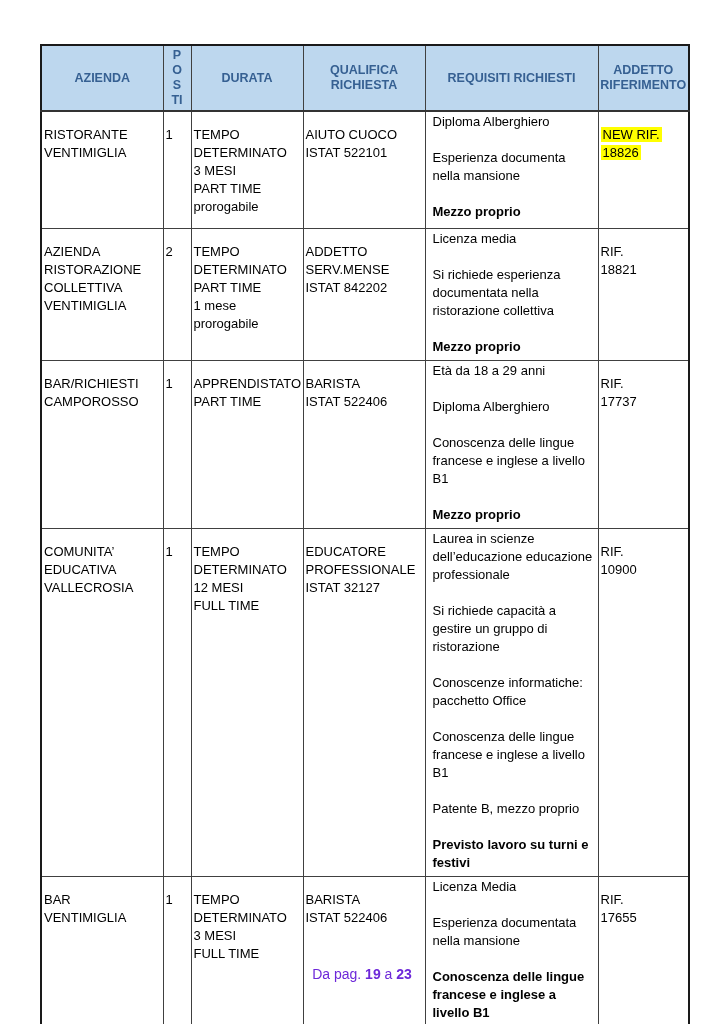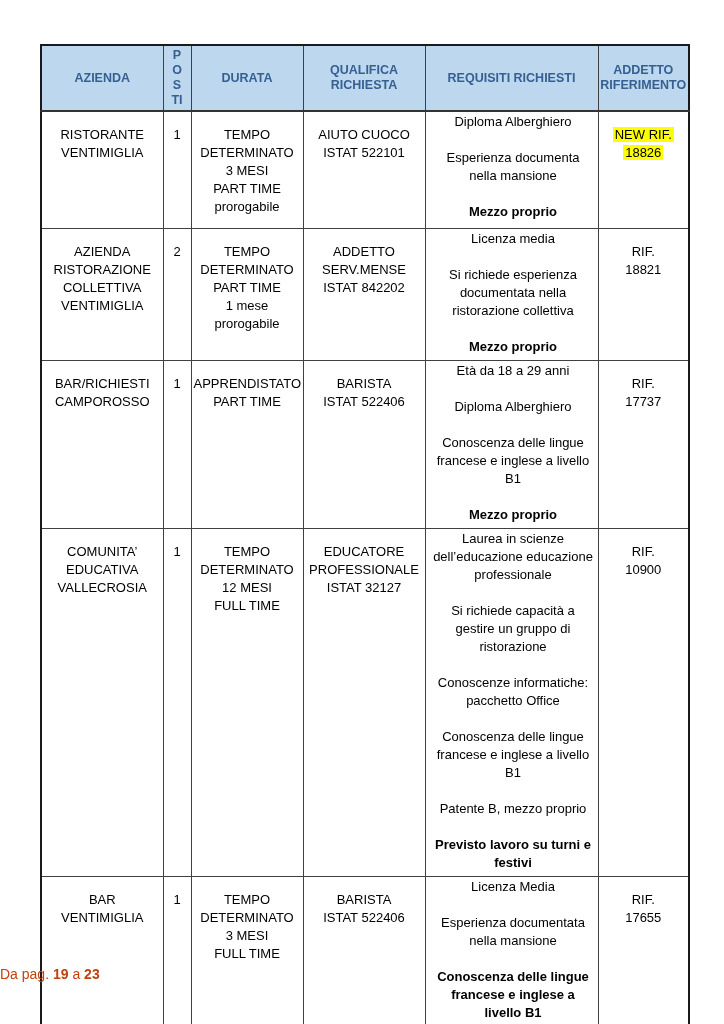--- a/index.html
+++ b/index.html
@@ -37,45 +37,45 @@
     font-weight:bold;
     font-size:12.5px;line-height:15px;
     text-align:center;vertical-align:middle;
     border-bottom:2px solid #333;
     padding:2px 1px;
   }
   thead td .hline{line-height:15px;}
 
   tbody td{
     font-size:13px;line-height:18px;
-    text-align:center;vertical-align:top;
+    text-align:left;vertical-align:top;
     padding:14px 2px 4px 2px;
   }
   tbody td.cell-requisiti{
-    text-align:center;
+    text-align:left;
     padding:1px 4px 4px 7px;
   }
   tbody td.cell-requisiti .para{margin:0 0 18px 0;}
   tbody td.cell-requisiti .para:last-child{margin-bottom:0;font-weight:bold;}
 
   tbody tr:nth-child(1){height:117px;}
   tbody tr:nth-child(2){height:115px;}
   tbody tr:nth-child(3){height:130px;}
   tbody tr:nth-child(4){height:278px;}
   tbody tr:nth-child(5){height:116px;}
   tbody tr:nth-child(6){height:75px;}
 
   .codice-line .mark{
     background:var(--highlight);
     padding:0 2px;
   }
 
   .footer{
     position:absolute;left:0;top:966px;width:724px;
-    font-size:14px;color:#c2410c;
+    text-align:center;font-size:14px;color:#6d28d9;
   }
   .footer .b{font-weight:bold;}
 </style>
 </head>
 <body>
 
 <div class="page">
 
   <div class="table-wrap">
     <table>

